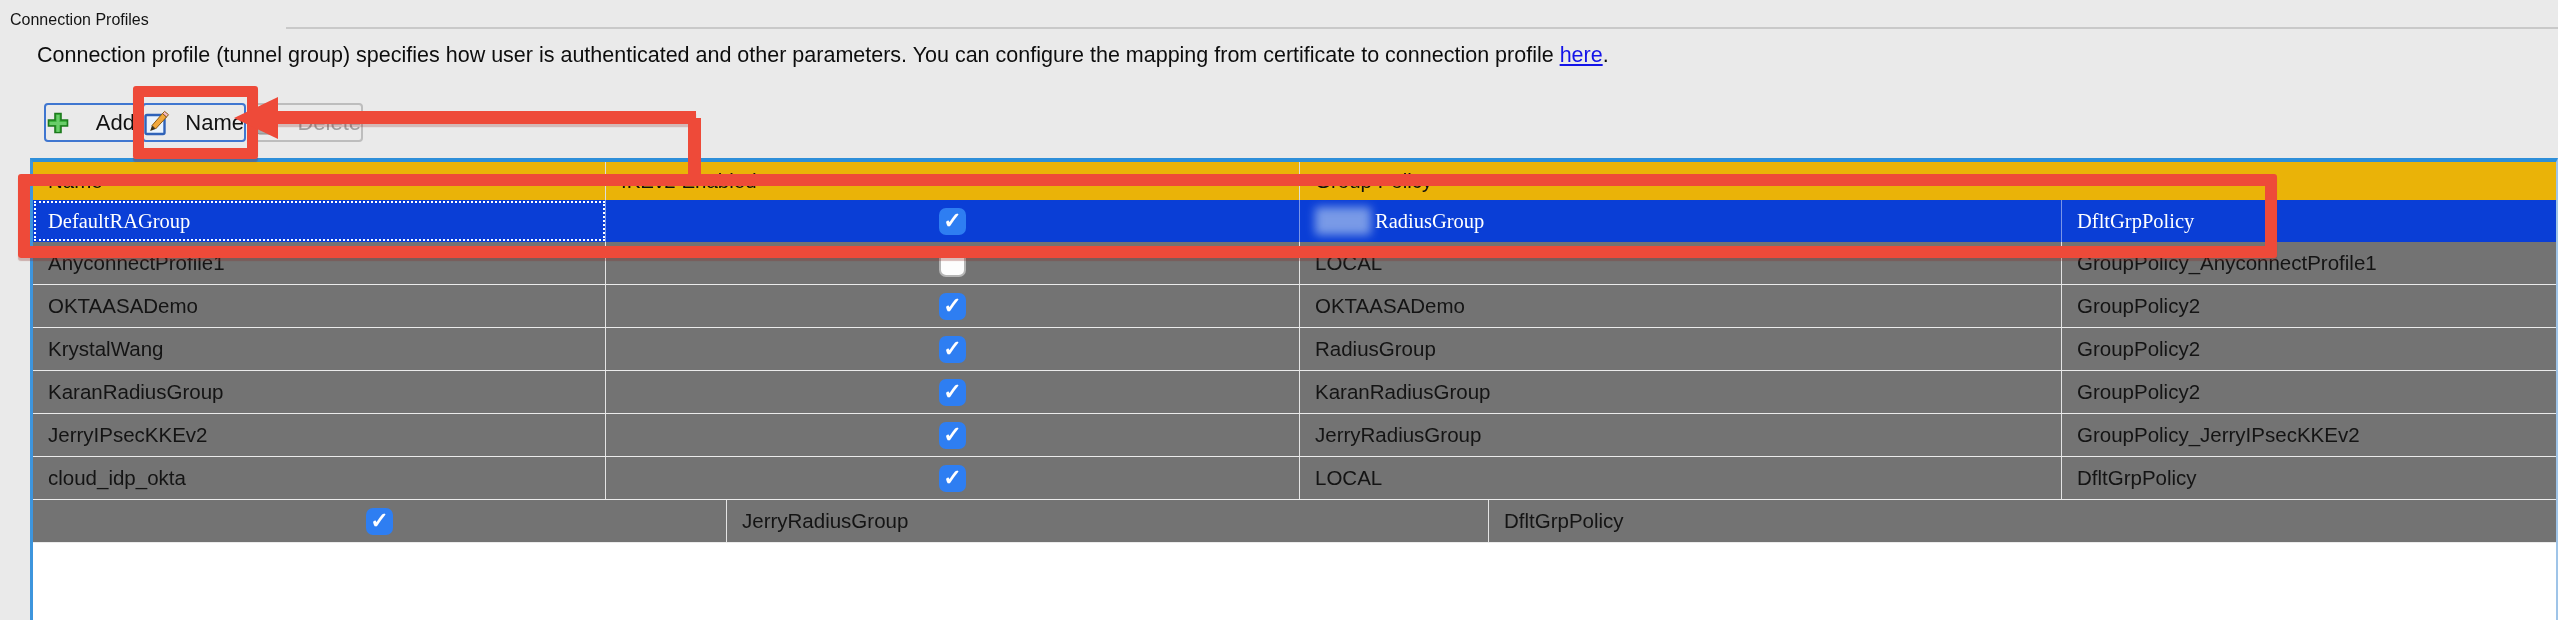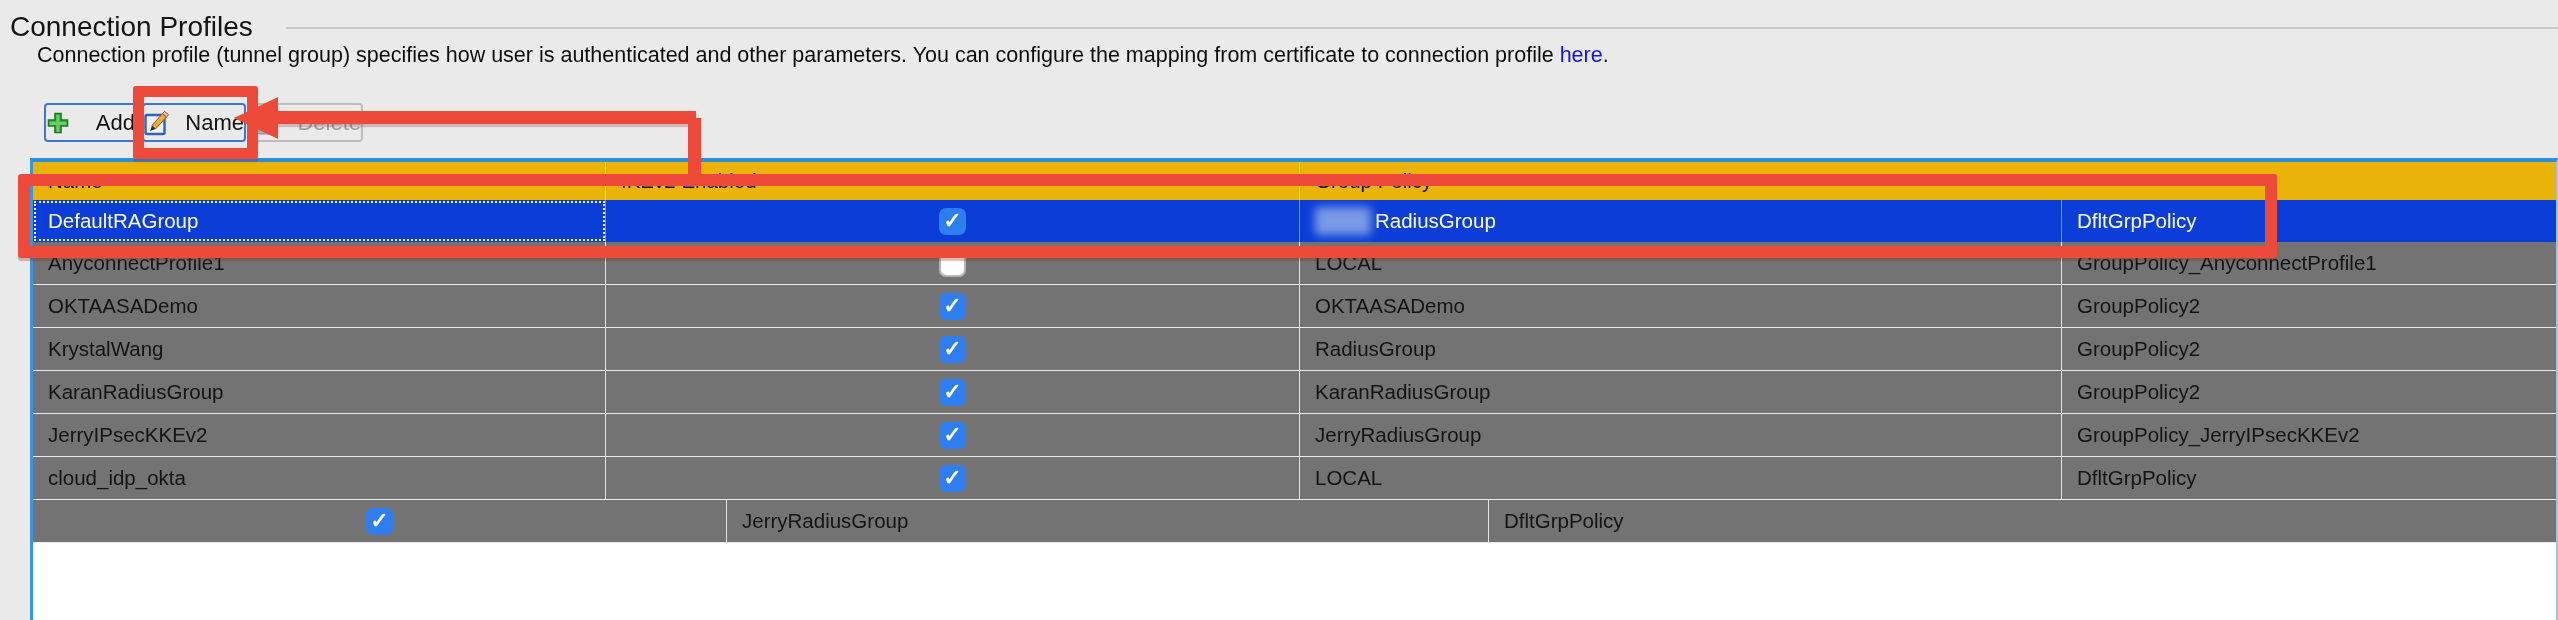--- a/index.html
+++ b/index.html
@@ -4,24 +4,24 @@
 <style>
   html,body{margin:0;padding:0;}
   body{
     width:2558px;height:620px;position:relative;overflow:hidden;
     background:var(--page-bg,#eaeaea);
     font-family:"Liberation Sans",sans-serif;
     color:#111;
     -webkit-font-smoothing:antialiased;
   }
   
-  .section-title{position:absolute;left:10px;top:11px;font-size:28px;color:#141414;white-space:nowrap;}
+  .section-title{position:absolute;left:10px;top:11px;font-size:16px;color:#141414;white-space:nowrap;}
   .group-line{position:absolute;left:286px;right:0;top:27px;height:2px;background:#c9c9c9;}
   .description{position:absolute;left:37px;top:43px;font-size:21.5px;white-space:nowrap;color:#0d0d0d;}
-  .description a{color:var(--link-blue,#1414e8);cursor:pointer;}
+  .description a{color:var(--link-blue,#1414e8);text-decoration:underline;cursor:pointer;}
   
   .btn{position:absolute;top:103px;height:39px;box-sizing:border-box;border-radius:4px;
        display:flex;align-items:center;justify-content:space-between;gap:9px;
        font-size:22px;background:transparent;}
   .btn.enabled{border:2px solid #3f76d0;color:#111;}
   .btn.disabled{border:2px solid #bdbdbd;color:#9f9f9f;}
   .btn svg{flex:0 0 auto;}
   #btn-add{left:44px;width:93px;}
   #btn-edit{left:142px;width:104px;}
   #btn-delete{left:251px;width:112px;}
@@ -31,21 +31,21 @@
        border-left:3px solid #3d95dd;
        border-right:2px solid #9fc4e8;
        box-sizing:border-box;}
   .hdr-row{display:flex;height:38px;background:#eab308;align-items:center;font-size:20.5px;color:#101010;}
   .hdr-cell{box-sizing:border-box;padding-left:15px;border-right:1px solid #dcdcdc;height:100%;
        display:flex;align-items:center;white-space:nowrap;overflow:hidden;}
   .row{display:flex;height:42px;align-items:stretch;background:#737373;border-bottom:1px solid #ebebeb;font-size:20.5px;color:#141414;cursor:default;}
   .row.selected{background:var(--selection-blue,#0a3ed6);color:#fff;border-bottom:none;}
   .cell{box-sizing:border-box;padding-left:15px;border-right:1px solid #e4e4e4;
        display:flex;align-items:center;white-space:nowrap;overflow:hidden;}
-  .row.selected .cell{border-right:1px solid rgba(255,255,255,.45);}
+  .row.selected .cell{border-right:1px solid rgba(255,255,255,.45);font-family:Liberation Serif, serif;}
   .row.selected .cell-name{outline:2px dotted #fff;outline-offset:-3px;}
   .c-name{width:573px;}
   .c-ikev2{width:694px;justify-content:center;padding-left:0;}
   .c-auth{width:762px;}
   .c-gp{flex:1;}
   
   .cb{width:27px;height:27px;border-radius:7px;box-sizing:border-box;position:relative;}
   .cb.checked{background:var(--checkbox-blue,#2e7ef2);}
   .cb.checked::after{content:"✓";position:absolute;left:0;top:0;width:100%;height:100%;
        display:flex;align-items:center;justify-content:center;color:#fff;font-size:22px;font-weight:700;}

